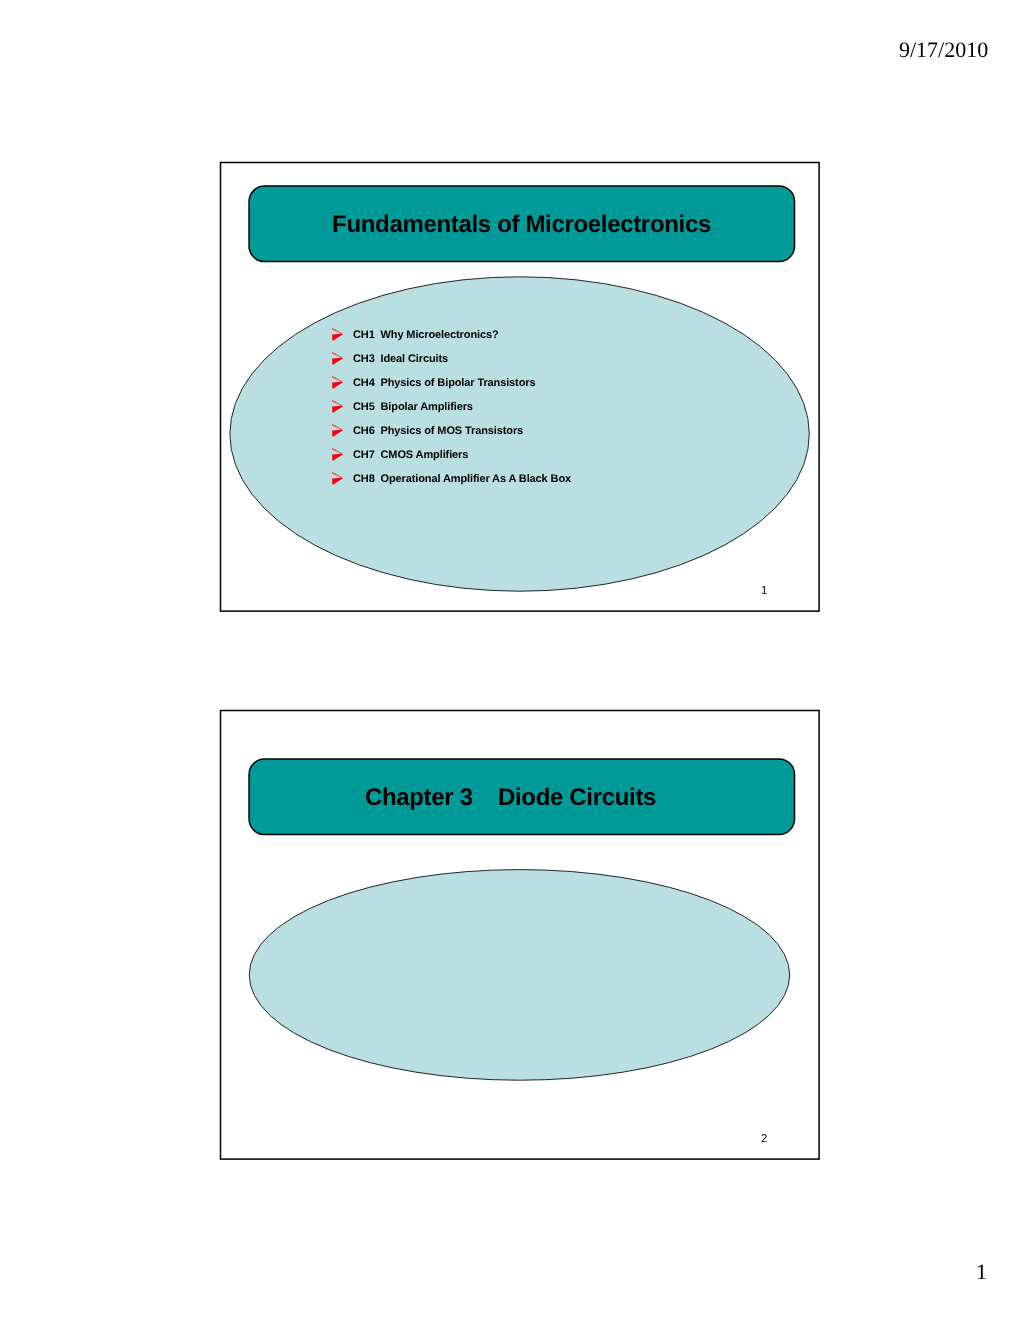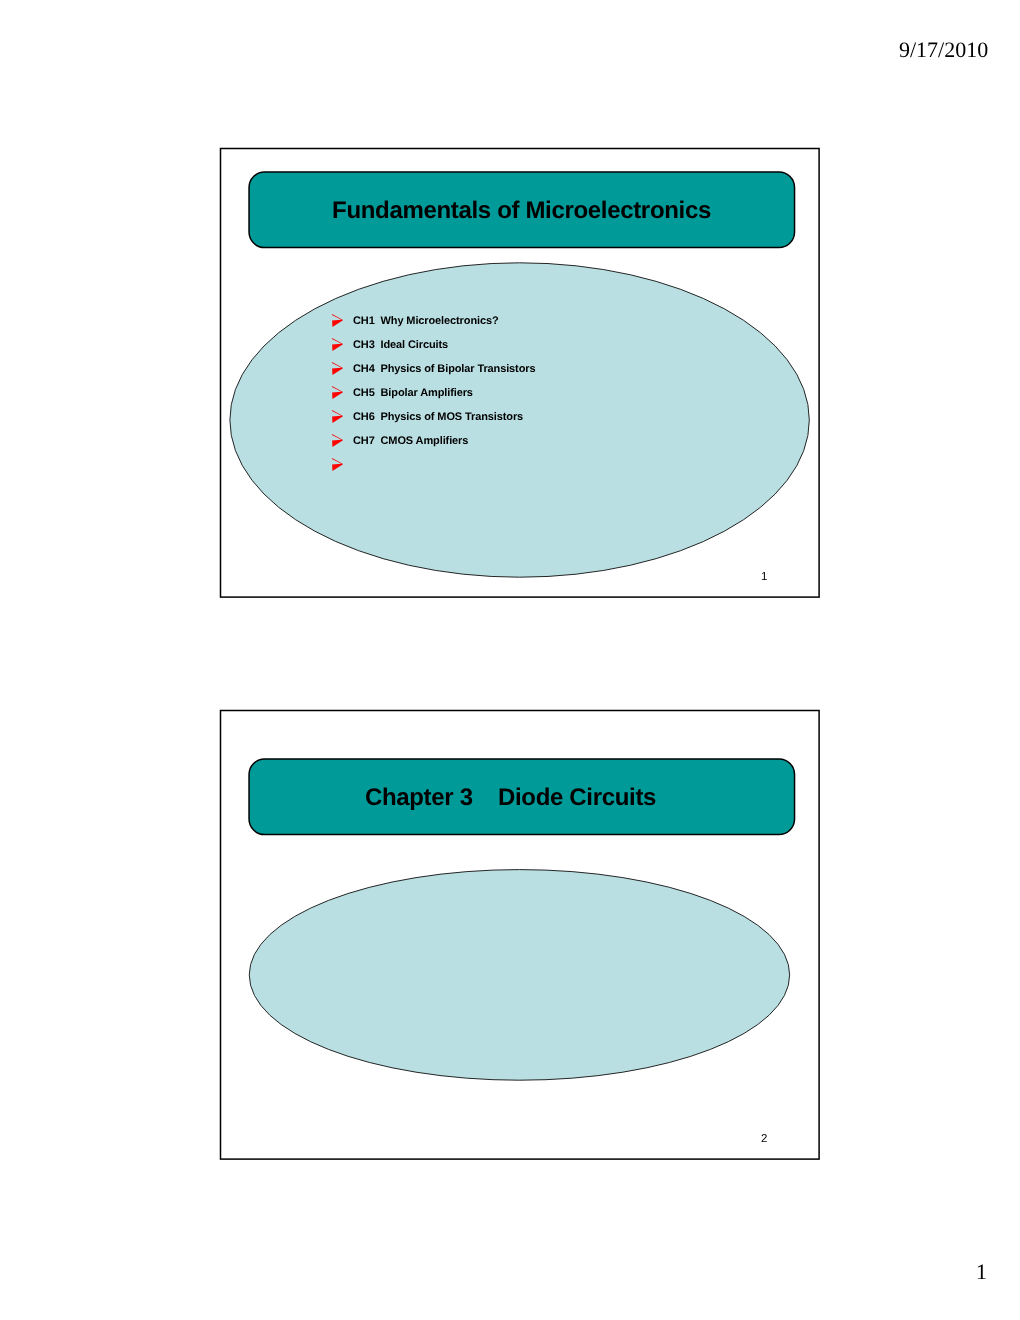--- a/index.html
+++ b/index.html
@@ -23,21 +23,21 @@
   #s1-bullets .barrow{left:-21.3px;top:5.3px;}
   #s2-bullets .barrow{left:-20.9px;top:16.9px;}
 </style>
 </head>
 <body>
 
 <div class="page">
   <div class="doc-date" style="left:890px;top:36.5px;">9/17/2010</div>
   <div class="page-number" style="left:967px;top:1259px;">1</div>
 
-  <div class="slide" id="slide1" style="left:211px;top:148px;width:600px;height:484px;">
+  <div class="slide" id="slide1" style="left:211px;top:162px;width:600px;height:484px;">
 
     <svg class="slide-art" width="600" height="450" viewBox="0 0 600 450">
       <rect x="0.5" y="0.5" width="598.6" height="448.6" fill="var(--slide-bg)" stroke="var(--border)" stroke-width="1.5"></rect>
       <ellipse cx="299.6" cy="272.0" rx="289.7" ry="157.2" fill="var(--ellipse-fill)" stroke="var(--shape-outline)" stroke-width="0.95"></ellipse>
       <rect x="29.05" y="24.05" width="545.5" height="75.5" rx="15.5" ry="15.5" fill="var(--title-fill)" stroke="var(--border)" stroke-width="1.5"></rect>
     </svg>
 
     <div class="title-box-text" style="position:absolute;left:28.3px;top:23.3px;width:547px;height:77px;">
       <div class="title-text s1-title" style="top:25.5px;">Fundamentals of Microelectronics</div>
     </div>
@@ -49,21 +49,21 @@
           </svg><span>CH3  Ideal Circuits</span></div><div class="bline"><svg class="barrow" width="11.1" height="12.9" viewBox="5.1 1.9 10.3 12" aria-hidden="true">
             <path d="M 5.1 1.9 L 15.4 7.6 L 5.5 13.9 L 5.2 8.05 L 13.8 7.3 L 5.1 2.9 Z"></path>
           </svg><span>CH4  Physics of Bipolar Transistors</span></div><div class="bline"><svg class="barrow" width="11.1" height="12.9" viewBox="5.1 1.9 10.3 12" aria-hidden="true">
             <path d="M 5.1 1.9 L 15.4 7.6 L 5.5 13.9 L 5.2 8.05 L 13.8 7.3 L 5.1 2.9 Z"></path>
           </svg><span>CH5  Bipolar Amplifiers</span></div><div class="bline"><svg class="barrow" width="11.1" height="12.9" viewBox="5.1 1.9 10.3 12" aria-hidden="true">
             <path d="M 5.1 1.9 L 15.4 7.6 L 5.5 13.9 L 5.2 8.05 L 13.8 7.3 L 5.1 2.9 Z"></path>
           </svg><span>CH6  Physics of MOS Transistors</span></div><div class="bline"><svg class="barrow" width="11.1" height="12.9" viewBox="5.1 1.9 10.3 12" aria-hidden="true">
             <path d="M 5.1 1.9 L 15.4 7.6 L 5.5 13.9 L 5.2 8.05 L 13.8 7.3 L 5.1 2.9 Z"></path>
           </svg><span>CH7  CMOS Amplifiers</span></div><div class="bline"><svg class="barrow" width="11.1" height="12.9" viewBox="5.1 1.9 10.3 12" aria-hidden="true">
             <path d="M 5.1 1.9 L 15.4 7.6 L 5.5 13.9 L 5.2 8.05 L 13.8 7.3 L 5.1 2.9 Z"></path>
-          </svg></div></div>
+          </svg><span>CH8  Operational Amplifier As A Black Box</span></div></div>
 
     <div class="slide-num" style="left:541px;top:422.5px;">1</div>
   </div>
 
   <div class="slide" id="slide2" style="left:211px;top:710px;width:600px;height:450px;">
 
     <svg class="slide-art" width="600" height="450" viewBox="0 0 600 450">
       <rect x="0.5" y="0.5" width="598.6" height="448.6" fill="var(--slide-bg)" stroke="var(--border)" stroke-width="1.5"></rect>
       <ellipse cx="299.45" cy="264.9" rx="270.2" ry="105.3" fill="var(--ellipse-fill)" stroke="var(--shape-outline)" stroke-width="0.95"></ellipse>
       <rect x="29.05" y="49.05" width="545.5" height="75.5" rx="15.5" ry="15.5" fill="var(--title-fill)" stroke="var(--border)" stroke-width="1.5"></rect>

